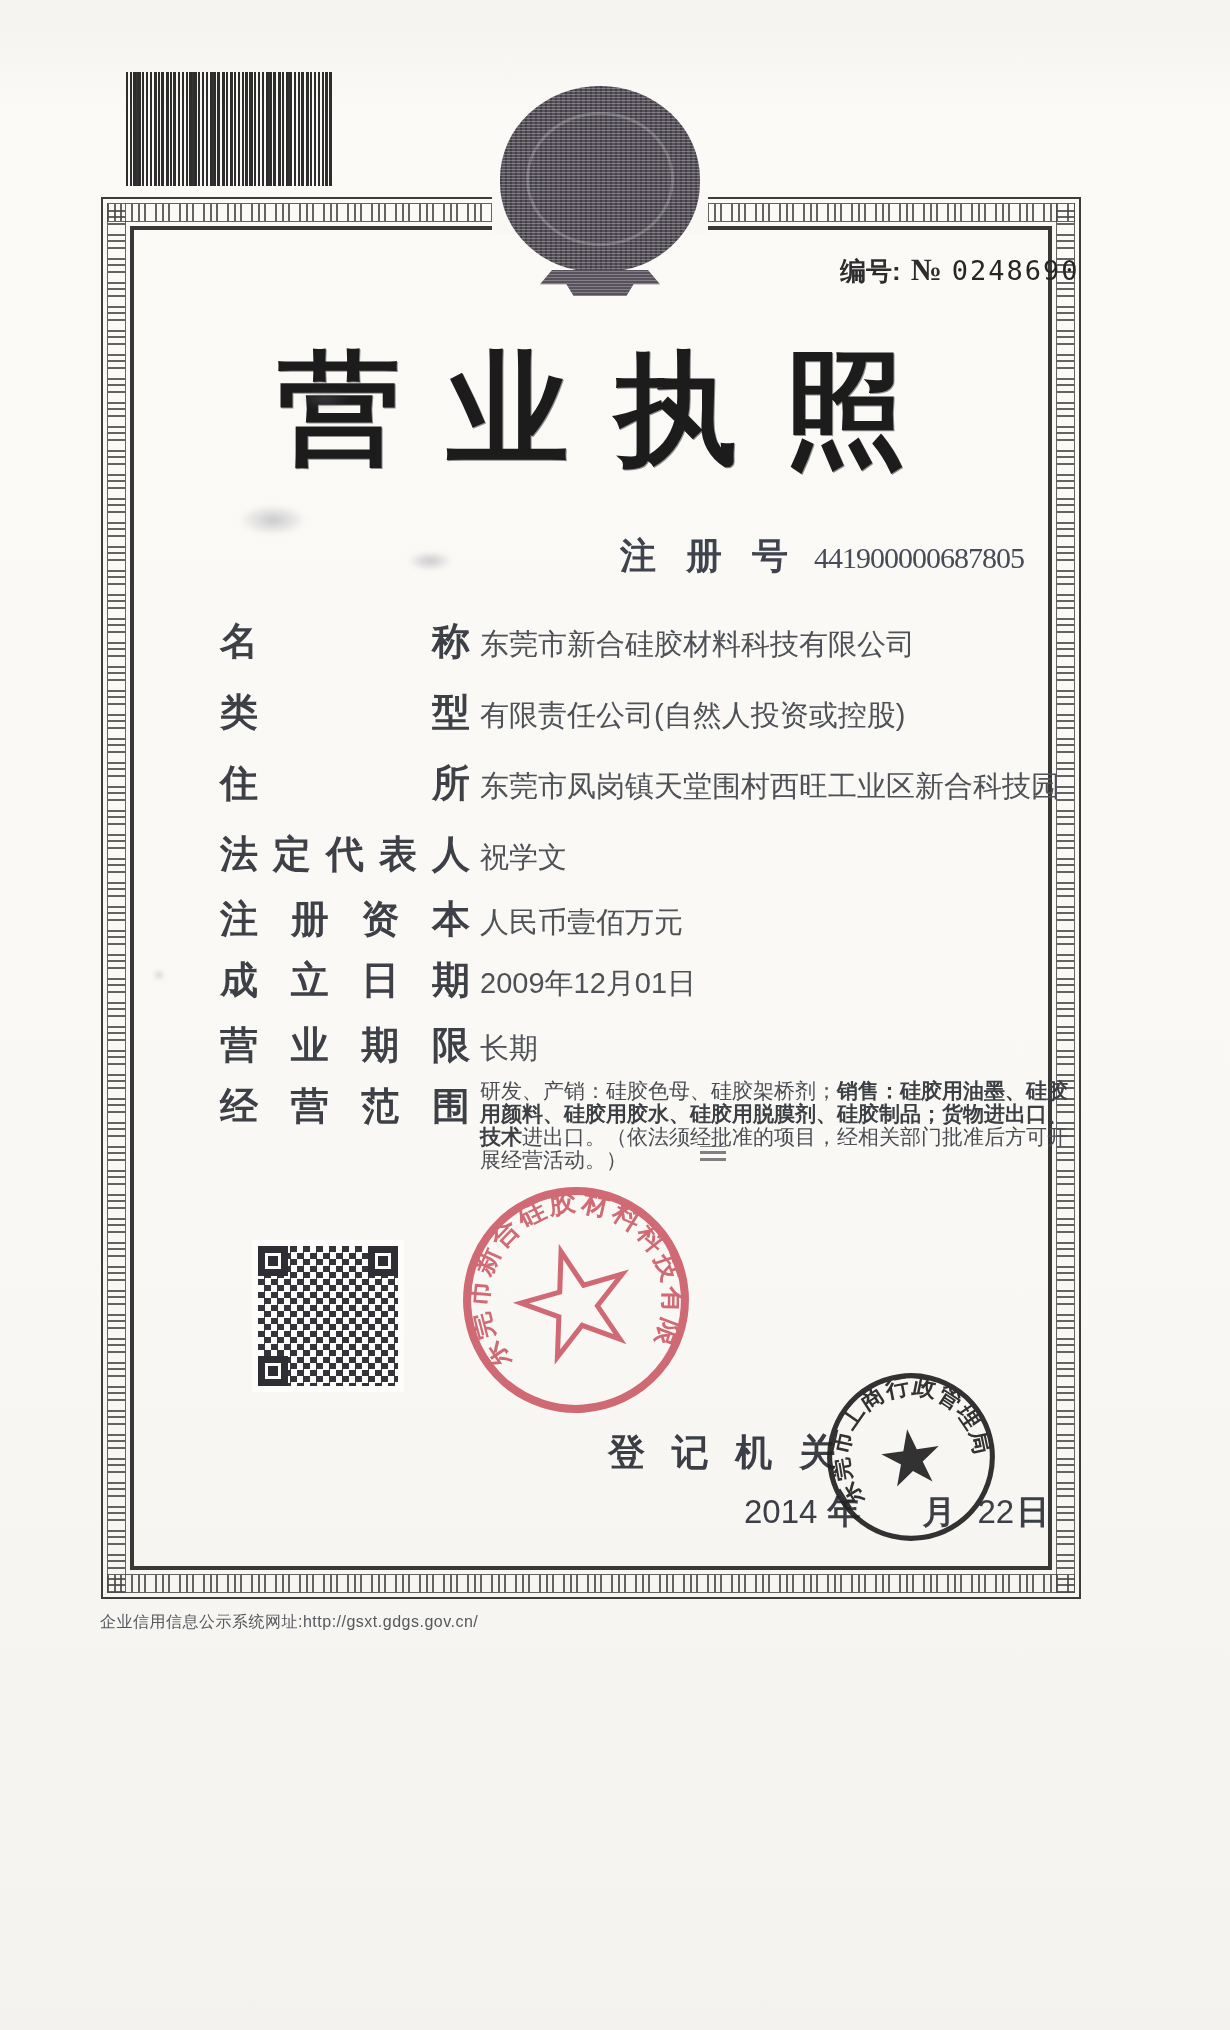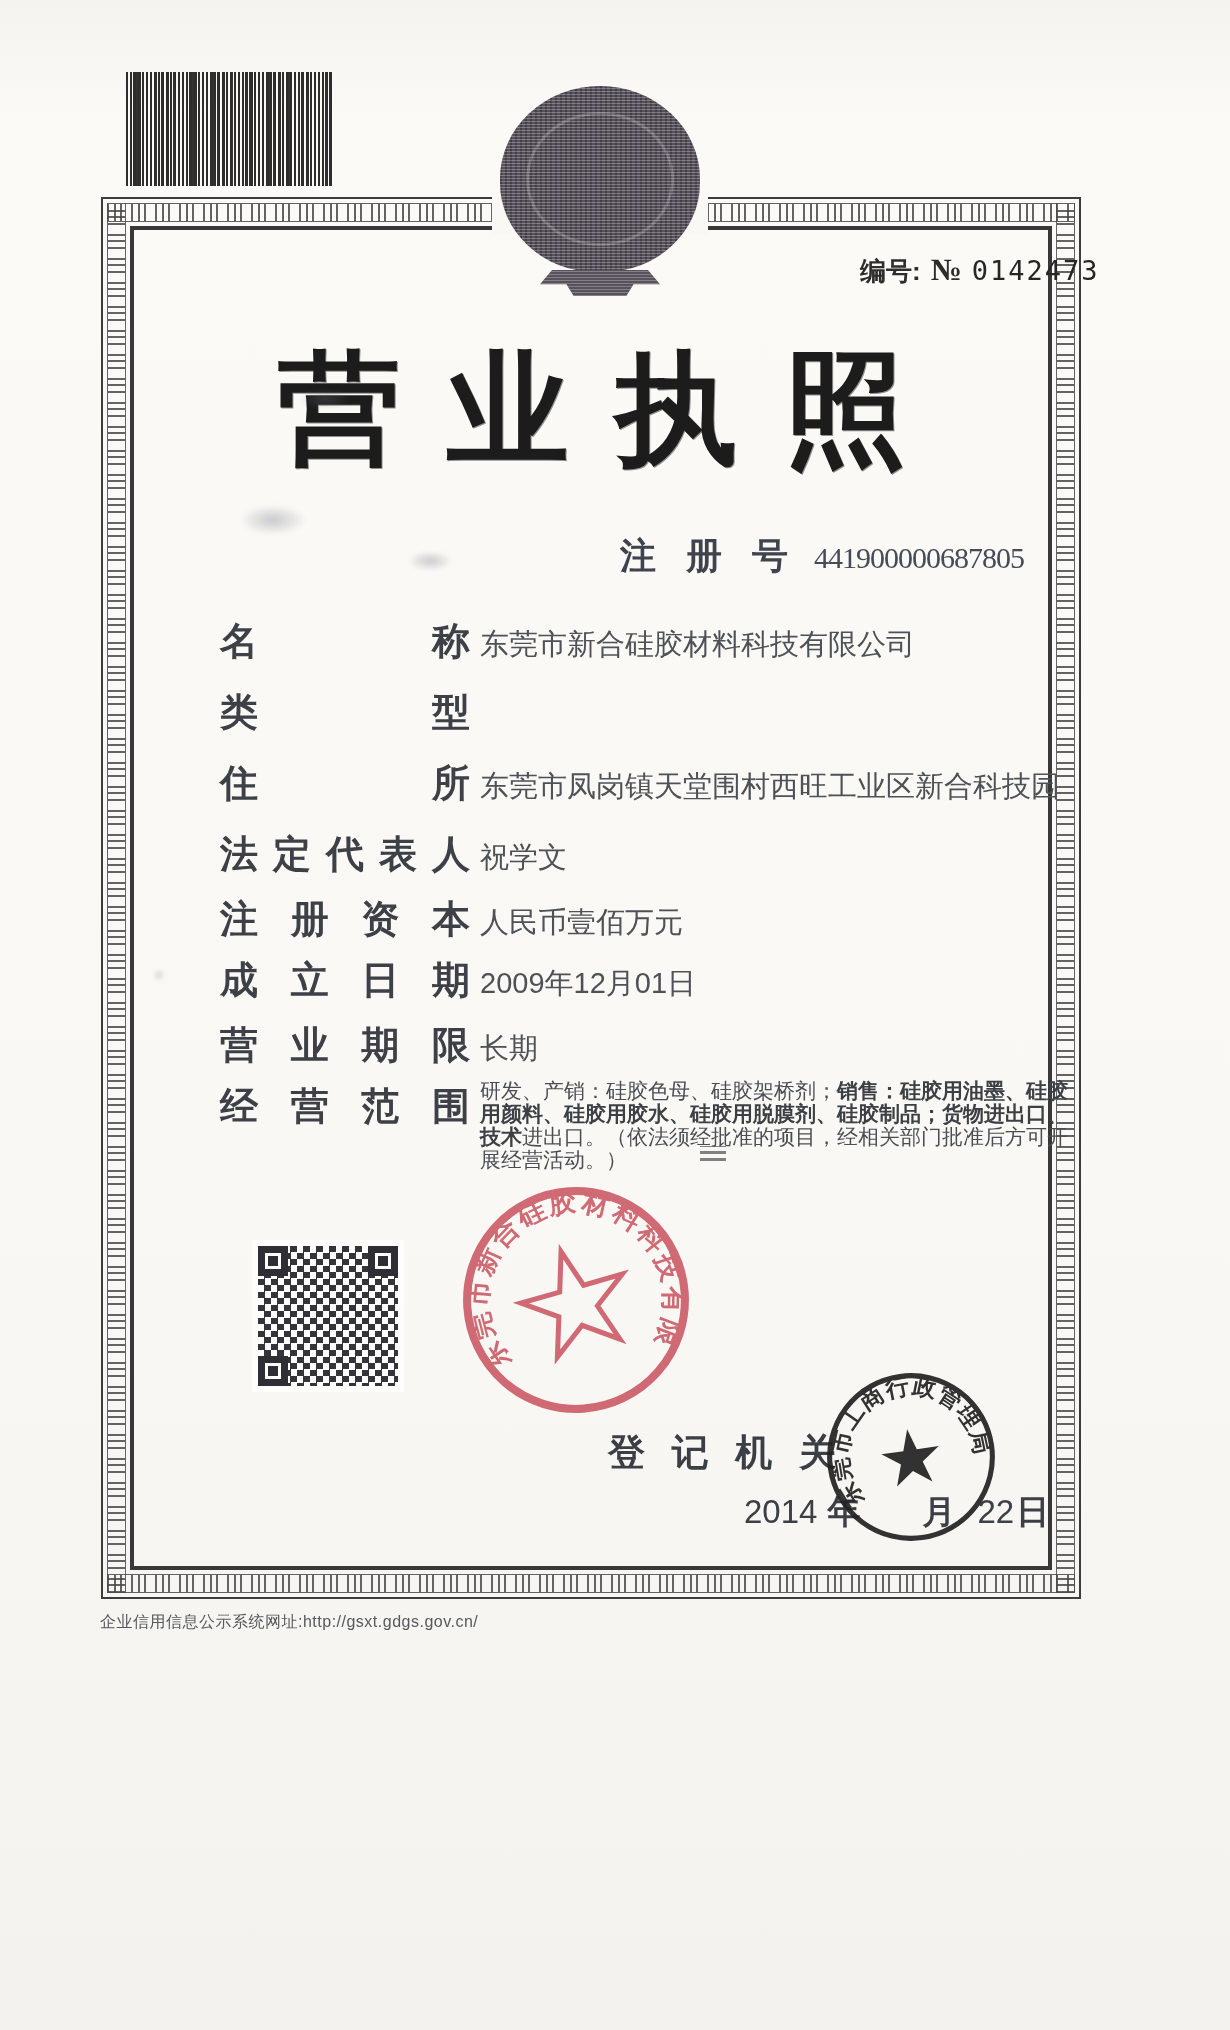--- a/index.html
+++ b/index.html
@@ -29,21 +29,21 @@
   .emblem{position:absolute;left:500px;top:86px;width:200px;height:186px;z-index:3;
       border-radius:50% 50% 48% 48%;background:#57525c;
       background-image:
         repeating-linear-gradient(0deg,rgba(245,245,245,.28) 0 1px,transparent 1px 3px),
         repeating-linear-gradient(90deg,rgba(15,15,15,.30) 0 2px,transparent 2px 5px);}
   .emblem::after{content:'';position:absolute;left:40px;bottom:-24px;width:120px;height:26px;background:#57525c;
       background-image:repeating-linear-gradient(0deg,rgba(245,245,245,.28) 0 1px,transparent 1px 3px);
       clip-path:polygon(10% 0,90% 0,100% 55%,78% 55%,72% 100%,28% 100%,22% 55%,0 55%);}
   .emblem::before{content:'';position:absolute;inset:26px;border:3px solid rgba(255,255,255,.18);border-radius:50%;}
   
-  .serial{position:absolute;left:840px;top:252px;display:flex;align-items:baseline;gap:10px;z-index:2;color:#2d2d2d;margin-left:20px;}
+  .serial{position:absolute;left:840px;top:252px;display:flex;align-items:baseline;gap:10px;z-index:2;color:#2d2d2d;}
   .serial .lbl{font-size:26px;font-weight:600;}
   .serial .no-sym{font-family:"Liberation Serif",serif;font-size:31px;font-weight:800;}
   .serial .digits{font-family:"DejaVu Sans Mono",monospace;font-size:27px;letter-spacing:2px;color:#262626;}
   
   .title{position:absolute;left:278px;top:344px;width:628px;margin:0;font-size:122px;line-height:130px;
       font-weight:900;color:#1c1c1c;z-index:2;text-shadow:1px 1px 0 rgba(40,40,40,.5);}
   .justify-chars{display:flex;justify-content:space-between;}
   
   .regline{position:absolute;left:620px;top:532px;display:flex;align-items:baseline;z-index:2;}
   .reg-label{width:168px;font-size:36px;font-weight:600;color:#3e434d;}
@@ -98,21 +98,21 @@
     <div class="band band-r"></div>
     <div class="frame-inner"></div>
   </div>
 
   <div class="emblem-mask"></div>
   <div class="emblem"></div>
 
   <div class="serial">
     <span class="lbl">编号:</span>
     <span class="no-sym">№</span>
-    <span class="digits">0142473</span>
+    <span class="digits">0248690</span>
   </div>
 
   <h1 class="title justify-chars">
       <span>营</span>
       <span>业</span>
       <span>执</span>
       <span>照</span>
     </h1>
 
   <div class="regline">
@@ -129,20 +129,21 @@
         <span>名</span>
         <span>称</span>
       </span>
     <span class="row-value">东莞市新合硅胶材料科技有限公司</span>
   </div>
   <div class="row" style="top:691px">
     <span class="row-label justify-chars">
         <span>类</span>
         <span>型</span>
       </span>
+    <span class="row-value">有限责任公司(自然人投资或控股)</span>
   </div>
   <div class="row" style="top:762px">
     <span class="row-label justify-chars">
         <span>住</span>
         <span>所</span>
       </span>
     <span class="row-value">东莞市凤岗镇天堂围村西旺工业区新合科技园</span>
   </div>
   <div class="row" style="top:833px">
     <span class="row-label justify-chars">

